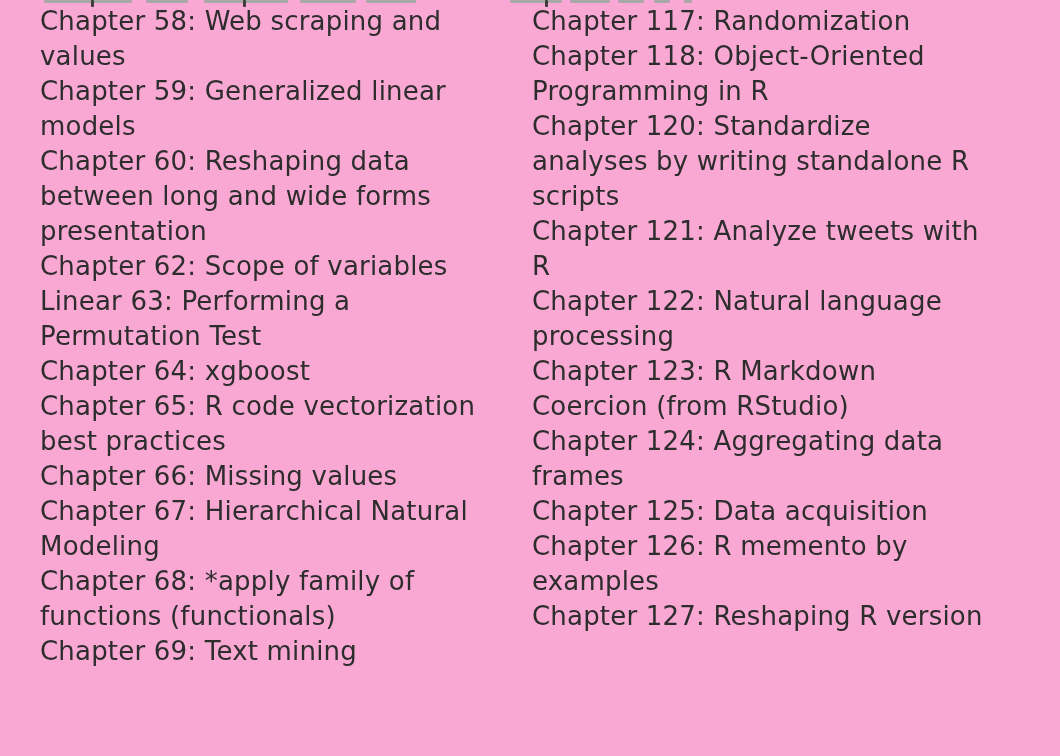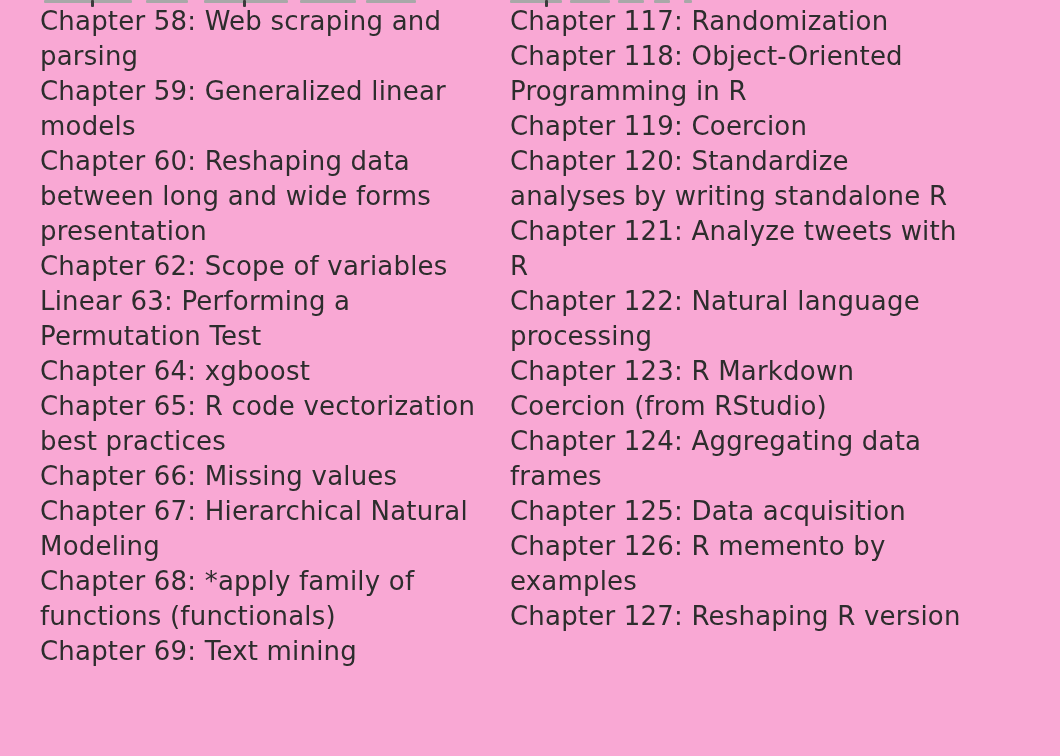--- a/index.html
+++ b/index.html
@@ -13,21 +13,21 @@
     font-size: 26px;
     font-weight: 400;
     color: #2d2d2d;
   }
   .toc-col {
     position: absolute;
     top: 4px;
     width: 475px;
   }
   .toc-col-left  { left: 40px; }
-  .toc-col-right { left: 510px; }
+  .toc-col-right { left: 532px; }
   .toc-line {
     height: 35px;
     line-height: 35px;
     white-space: nowrap;
     letter-spacing: 0.2px;
   }
   
   .frag {
     position: absolute;
     top: 0;
@@ -58,21 +58,21 @@
       <div class="frag" style="left: 618px; width: 26px;"></div>
       <div class="frag" style="left: 654px; width: 16px;"></div>
       <div class="frag" style="left: 684px; width: 8px;"></div>
       <div class="frag-desc" style="left: 91px; width: 3px;"></div>
       <div class="frag-desc" style="left: 243px; width: 3px;"></div>
       <div class="frag-desc" style="left: 545px; width: 3px;"></div>
     </div>
   <div class="toc-col toc-col-left" id="col-left">
       <div>
         <div class="toc-line">Chapter 58: Web scraping and</div>
-        <div class="toc-line">parsing</div>
+        <div class="toc-line">values</div>
       </div>
       <div>
         <div class="toc-line">Chapter 59: Generalized linear</div>
         <div class="toc-line">models</div>
       </div>
       <div>
         <div class="toc-line">Chapter 60: Reshaping data</div>
         <div class="toc-line">between long and wide forms</div>
       </div>
       <div>
@@ -109,25 +109,23 @@
     </div>
   <div class="toc-col toc-col-right" id="col-right">
       <div>
         <div class="toc-line">Chapter 117: Randomization</div>
       </div>
       <div>
         <div class="toc-line">Chapter 118: Object-Oriented</div>
         <div class="toc-line">Programming in R</div>
       </div>
       <div>
-        <div class="toc-line">Chapter 119: Coercion</div>
-      </div>
-      <div>
         <div class="toc-line">Chapter 120: Standardize</div>
         <div class="toc-line">analyses by writing standalone R</div>
+        <div class="toc-line">scripts</div>
       </div>
       <div>
         <div class="toc-line">Chapter 121: Analyze tweets with</div>
         <div class="toc-line">R</div>
       </div>
       <div>
         <div class="toc-line">Chapter 122: Natural language</div>
         <div class="toc-line">processing</div>
       </div>
       <div>

